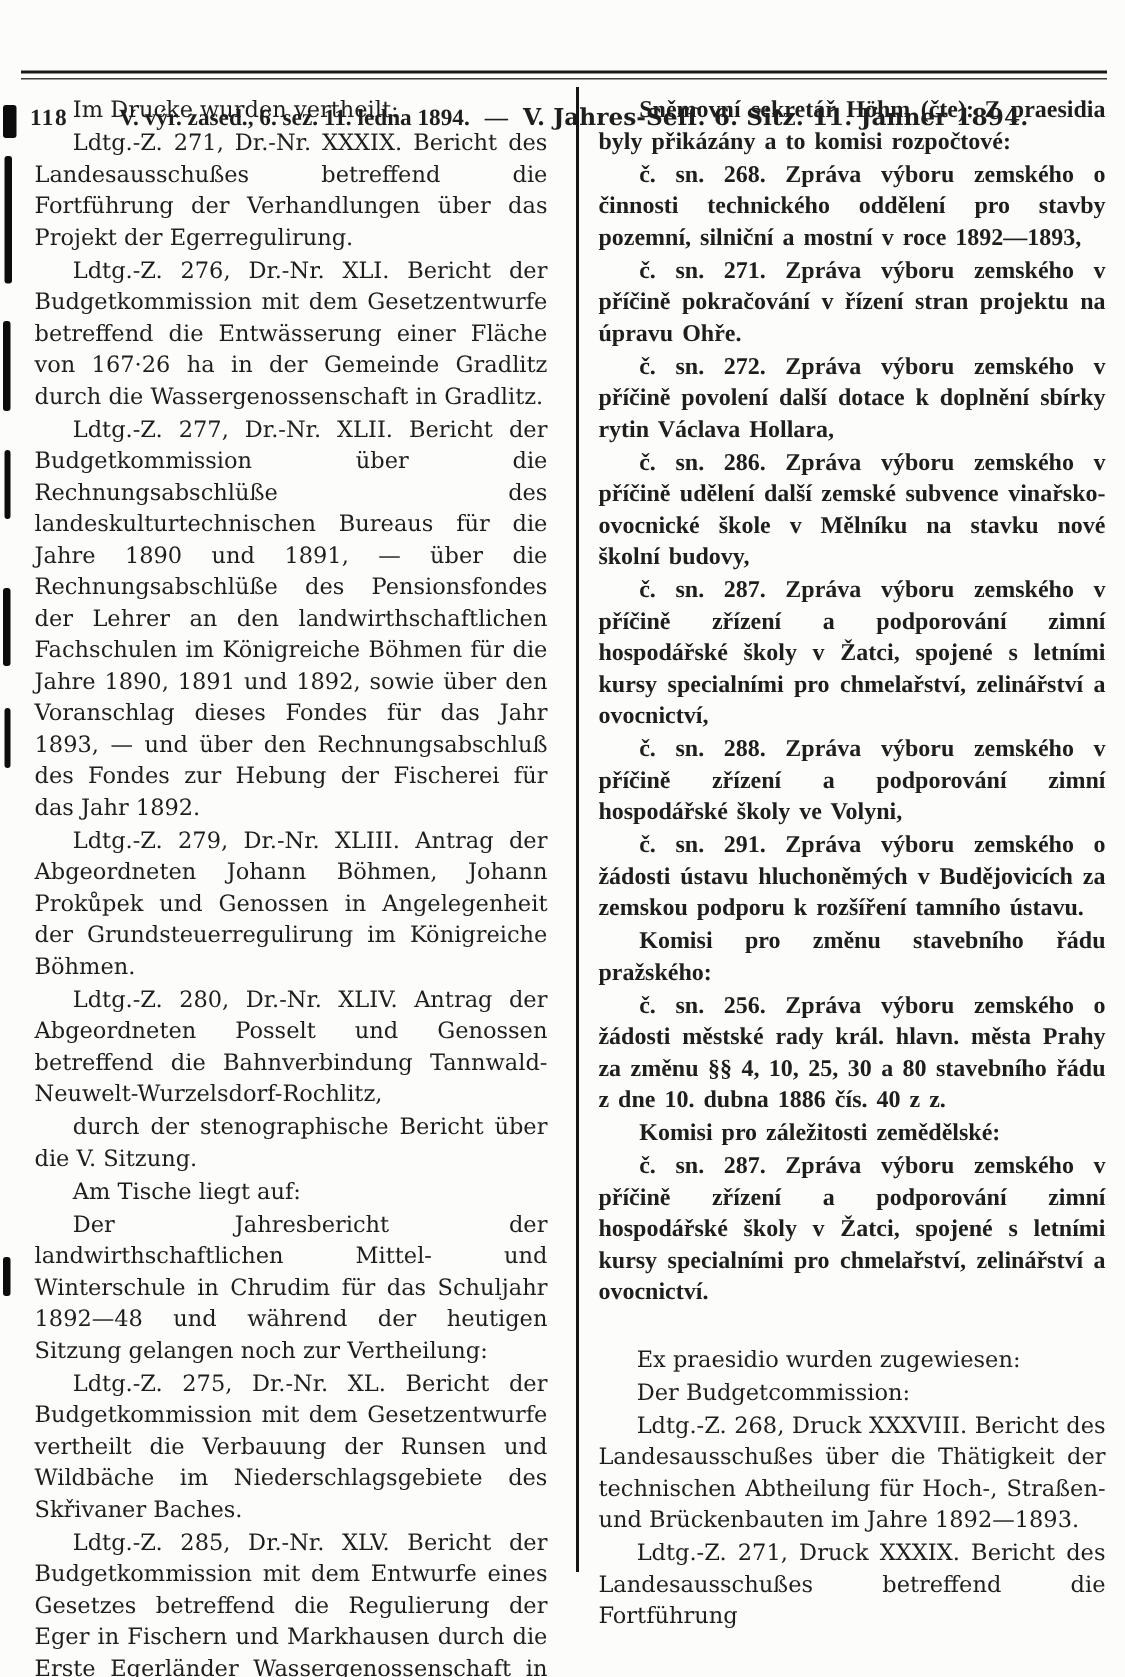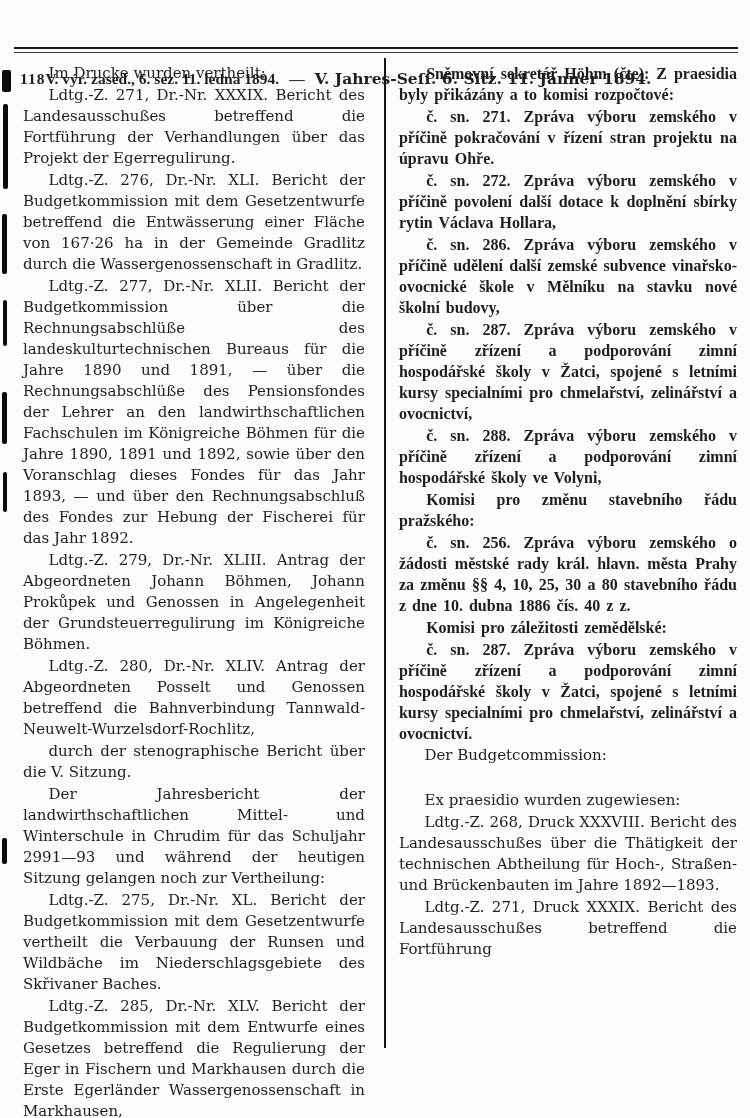--- a/index.html
+++ b/index.html
@@ -10,21 +10,21 @@
     background:#fcfcfa;
     color:#1e1e1e;
     overflow:hidden;
   }
   
   .header{
     position:absolute;top:24px;left:20px;right:16px;
     display:flex;align-items:baseline;
     font-weight:bold;font-size:15.5px;white-space:nowrap;
   }
-  .pgnum{font-family:"Liberation Serif",serif;letter-spacing:1px;}
+  .pgnum{font-family:"Liberation Serif",serif;margin-right:34px;letter-spacing:1px;}
   .sess-cs{font-family:"Liberation Serif",serif;margin-top:46px;}
   .hdash{margin:0 10px;font-family:"Liberation Serif",serif;}
   .sess-de{font-family:"DejaVu Serif",serif;}
   .rule-top{position:absolute;top:47px;left:14px;right:12px;height:2px;background:#181818;}
   .rule-bot{position:absolute;top:52px;left:14px;right:12px;height:1px;background:#3a3a3a;}
   
   .columns{
     position:absolute;top:62px;left:22px;right:12px;
     display:flex;
   }
@@ -69,37 +69,40 @@
   <div class="columns">
 
     <div class="col col-left">
       <p class="de">Im Drucke wurden vertheilt:</p>
       <p class="de">Ldtg.-Z. 271, Dr.-Nr. XXXIX. Bericht des Landesausschußes betreffend die Fortführung der Verhandlungen über das Projekt der Egerregulirung.</p>
       <p class="de">Ldtg.-Z. 276, Dr.-Nr. XLI. Bericht der Budgetkommission mit dem Gesetzentwurfe betreffend die Entwässerung einer Fläche von 167·26 ha in der Gemeinde Gradlitz durch die Wassergenossenschaft in Gradlitz.</p>
       <p class="de">Ldtg.-Z. 277, Dr.-Nr. XLII. Bericht der Budgetkommission über die Rechnungsabschlüße des landeskulturtechnischen Bureaus für die Jahre 1890 und 1891, — über die Rechnungsabschlüße des Pensionsfondes der Lehrer an den landwirthschaftlichen Fachschulen im Königreiche Böhmen für die Jahre 1890, 1891 und 1892, sowie über den Voranschlag dieses Fondes für das Jahr 1893, — und über den Rechnungsabschluß des Fondes zur Hebung der Fischerei für das Jahr 1892.</p>
       <p class="de">Ldtg.-Z. 279, Dr.-Nr. XLIII. Antrag der Abgeordneten Johann Böhmen, Johann Prokůpek und Genossen in Angelegenheit der Grundsteuerregulirung im Königreiche Böhmen.</p>
       <p class="de">Ldtg.-Z. 280, Dr.-Nr. XLIV. Antrag der Abgeordneten Posselt und Genossen betreffend die Bahnverbindung Tannwald-Neuwelt-Wurzelsdorf-Rochlitz,</p>
       <p class="de">durch der stenographische Bericht über die V. Sitzung.</p>
-      <p class="de">Der Jahresbericht der landwirthschaftlichen Mittel- und Winterschule in Chrudim für das Schuljahr 2991—93 und während der heutigen Sitzung gelangen noch zur Vertheilung:</p>
+      <p class="de">Am Tische liegt auf:</p>
+      <p class="de">Der Jahresbericht der landwirthschaftlichen Mittel- und Winterschule in Chrudim für das Schuljahr 1892—48 und während der heutigen Sitzung gelangen noch zur Vertheilung:</p>
       <p class="de">Ldtg.-Z. 275, Dr.-Nr. XL. Bericht der Budgetkommission mit dem Gesetzentwurfe vertheilt die Verbauung der Runsen und Wildbäche im Niederschlagsgebiete des Skřivaner Baches.</p>
       <p class="de">Ldtg.-Z. 285, Dr.-Nr. XLV. Bericht der Budgetkommission mit dem Entwurfe eines Gesetzes betreffend die Regulierung der Eger in Fischern und Markhausen durch die Erste Egerländer Wassergenossenschaft in Markhausen,</p>
 
     </div>
 
     <div class="col col-right">
       <p class="cs"><span>Sněmovní sekretář </span><b>Höhm</b><span> (čte): Z praesidia byly přikázány a to komisi rozpočtové:</span></p>
+      <p class="cs">č. sn. 268. Zpráva výboru zemského o činnosti technického oddělení pro stavby pozemní, silniční a mostní v roce 1892—1893,</p>
       <p class="cs">č. sn. 271. Zpráva výboru zemského v příčině pokračování v řízení stran projektu na úpravu Ohře.</p>
       <p class="cs">č. sn. 272. Zpráva výboru zemského v příčině povolení další dotace k doplnění sbírky rytin Václava Hollara,</p>
       <p class="cs">č. sn. 286. Zpráva výboru zemského v příčině udělení další zemské subvence vinařsko-ovocnické škole v Mělníku na stavku nové školní budovy,</p>
       <p class="cs">č. sn. 287. Zpráva výboru zemského v příčině zřízení a podporování zimní hospodářské školy v Žatci, spojené s letními kursy specialními pro chmelařství, zelinářství a ovocnictví,</p>
       <p class="cs">č. sn. 288. Zpráva výboru zemského v příčině zřízení a podporování zimní hospodářské školy ve Volyni,</p>
+      <p class="cs">č. sn. 291. Zpráva výboru zemského o žádosti ústavu hluchoněmých v Budějovicích za zemskou podporu k rozšíření tamního ústavu.</p>
       <p class="cs">Komisi pro změnu stavebního řádu pražského:</p>
       <p class="cs">č. sn. 256. Zpráva výboru zemského o žádosti městské rady král. hlavn. města Prahy za změnu §§ 4, 10, 25, 30 a 80 stavebního řádu z dne 10. dubna 1886 čís. 40 z z.</p>
       <p class="cs">Komisi pro záležitosti zemědělské:</p>
       <p class="cs">č. sn. 287. Zpráva výboru zemského v příčině zřízení a podporování zimní hospodářské školy v Žatci, spojené s letními kursy specialními pro chmelařství, zelinářství a ovocnictví.</p>
+      <p class="de gap">Ex praesidio wurden zugewiesen:</p>
       <p class="de">Der Budgetcommission:</p>
-      <p class="de gap">Ex praesidio wurden zugewiesen:</p>
       <p class="de">Ldtg.-Z. 268, Druck XXXVIII. Bericht des Landesausschußes über die Thätigkeit der technischen Abtheilung für Hoch-, Straßen- und Brückenbauten im Jahre 1892—1893.</p>
       <p class="de">Ldtg.-Z. 271, Druck XXXIX. Bericht des Landesausschußes betreffend die Fortführung</p>
     </div>
 
   </div>
 </div>
 
 </body></html>

